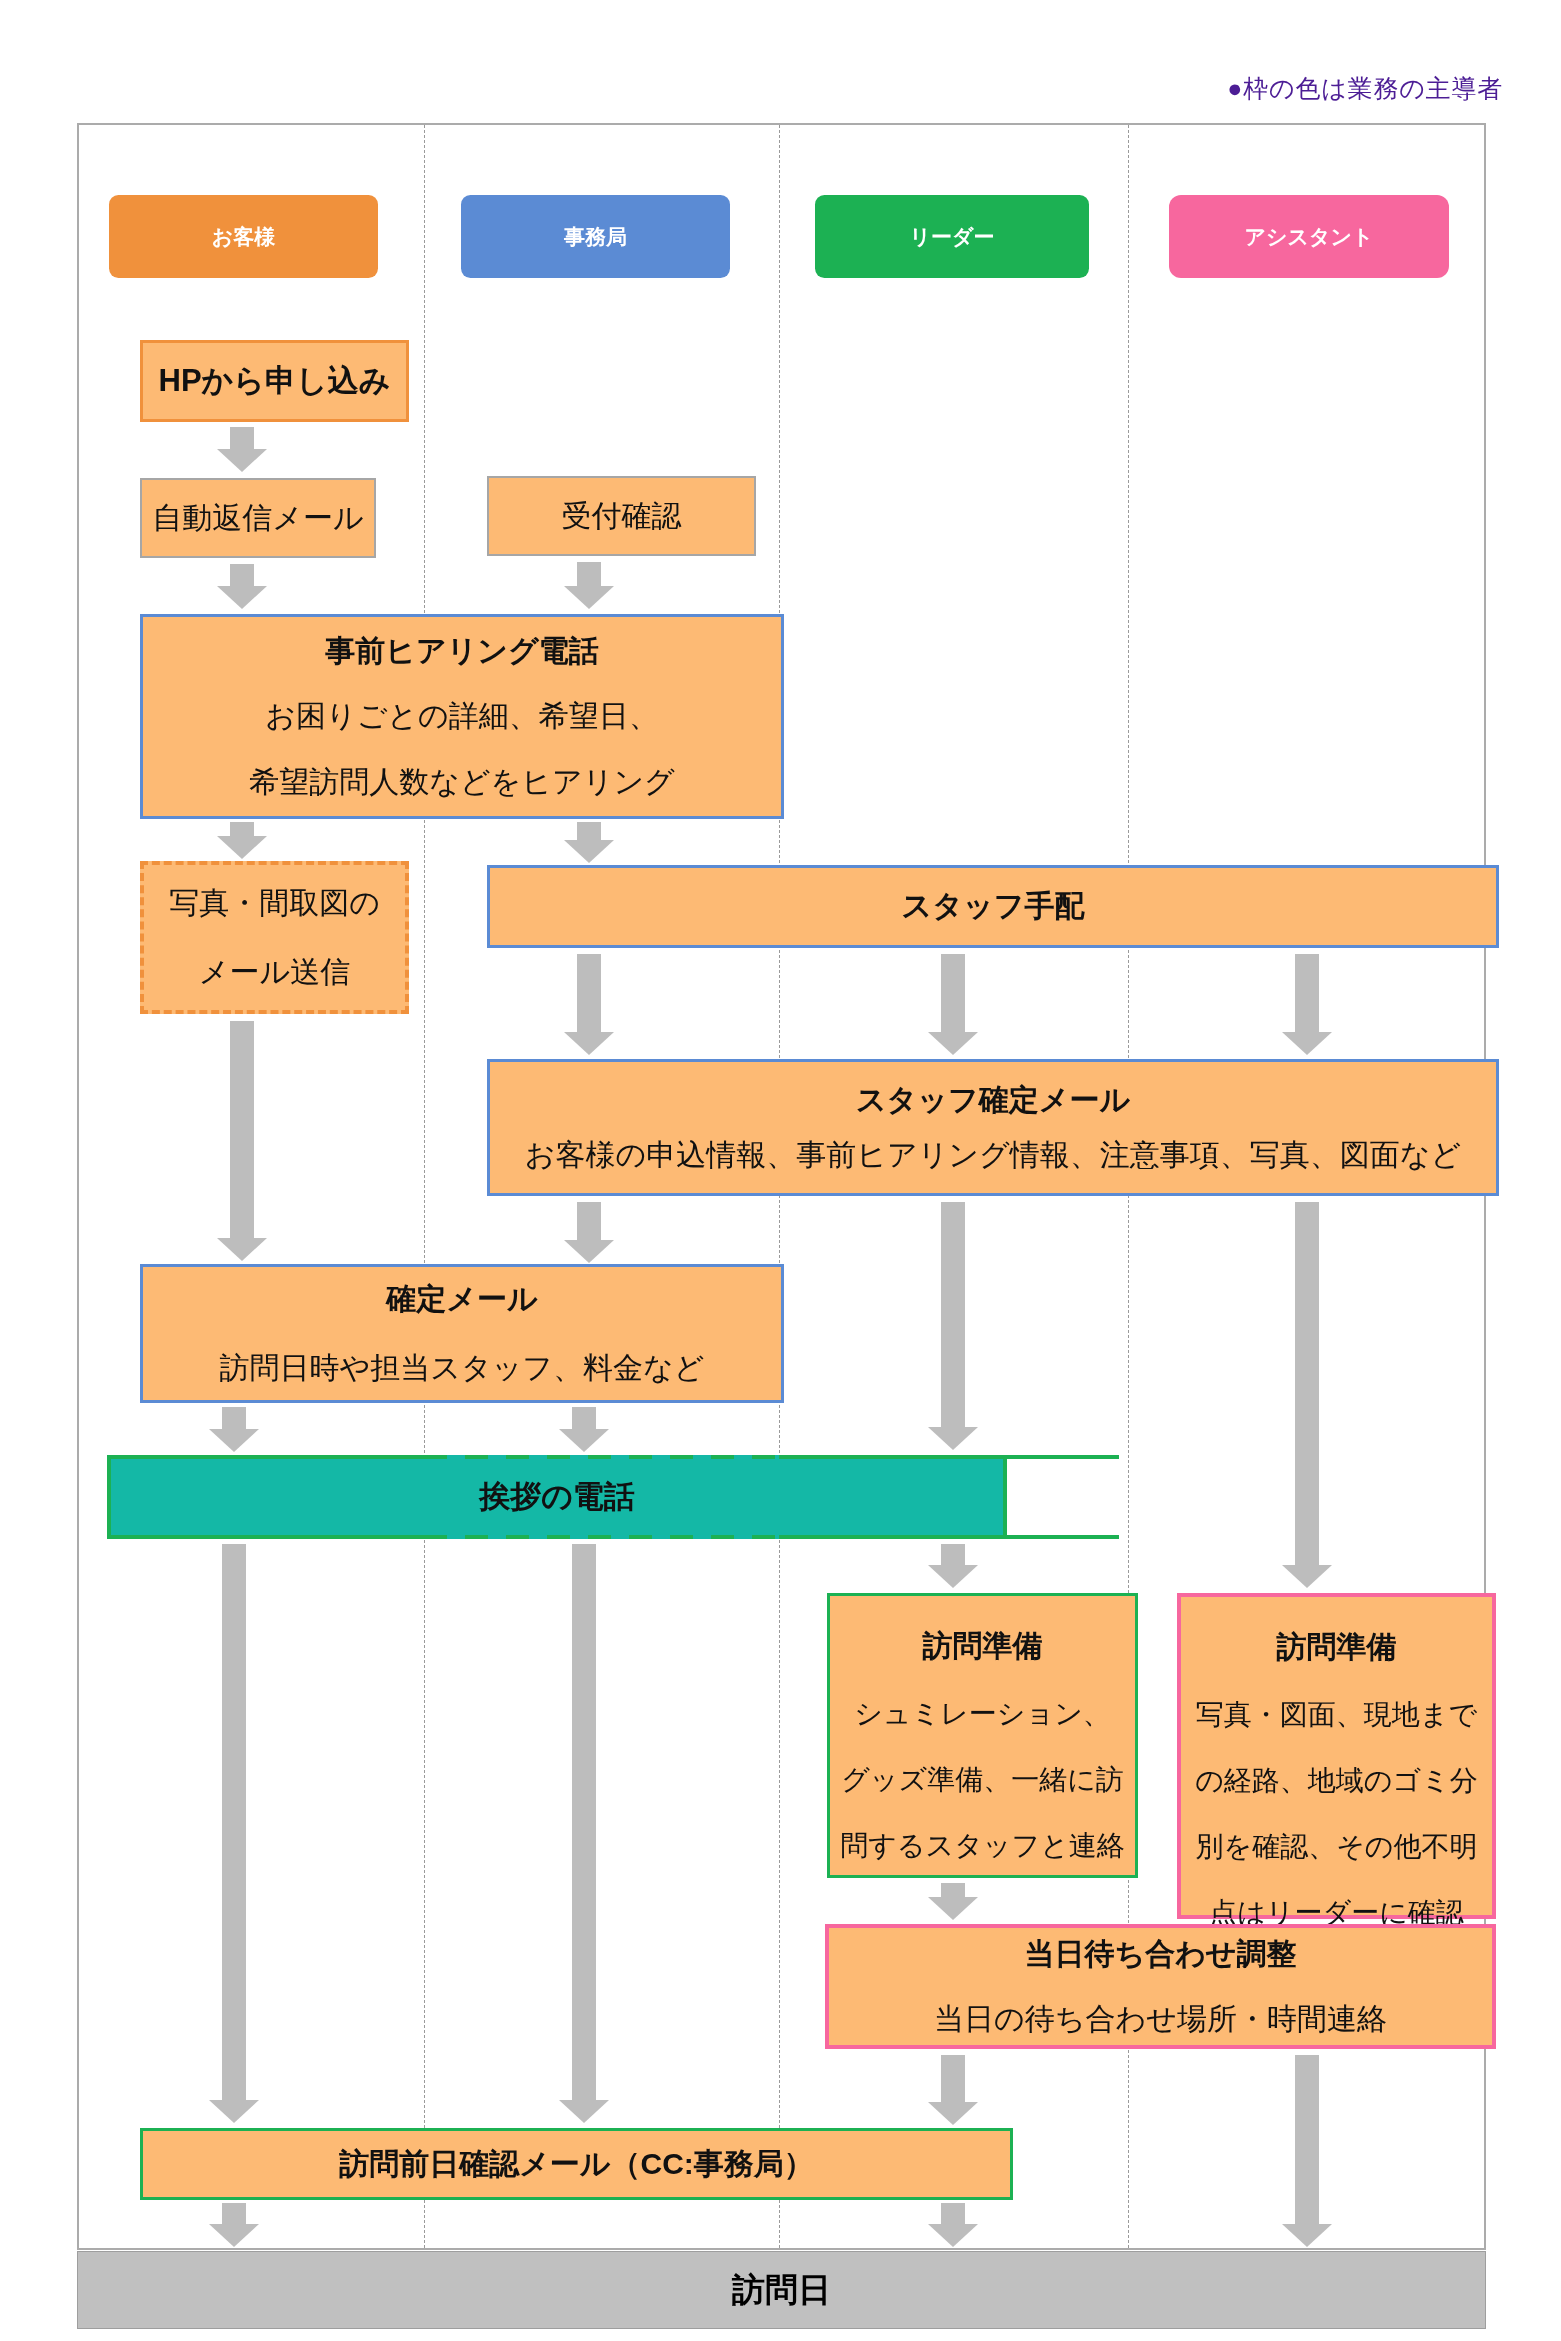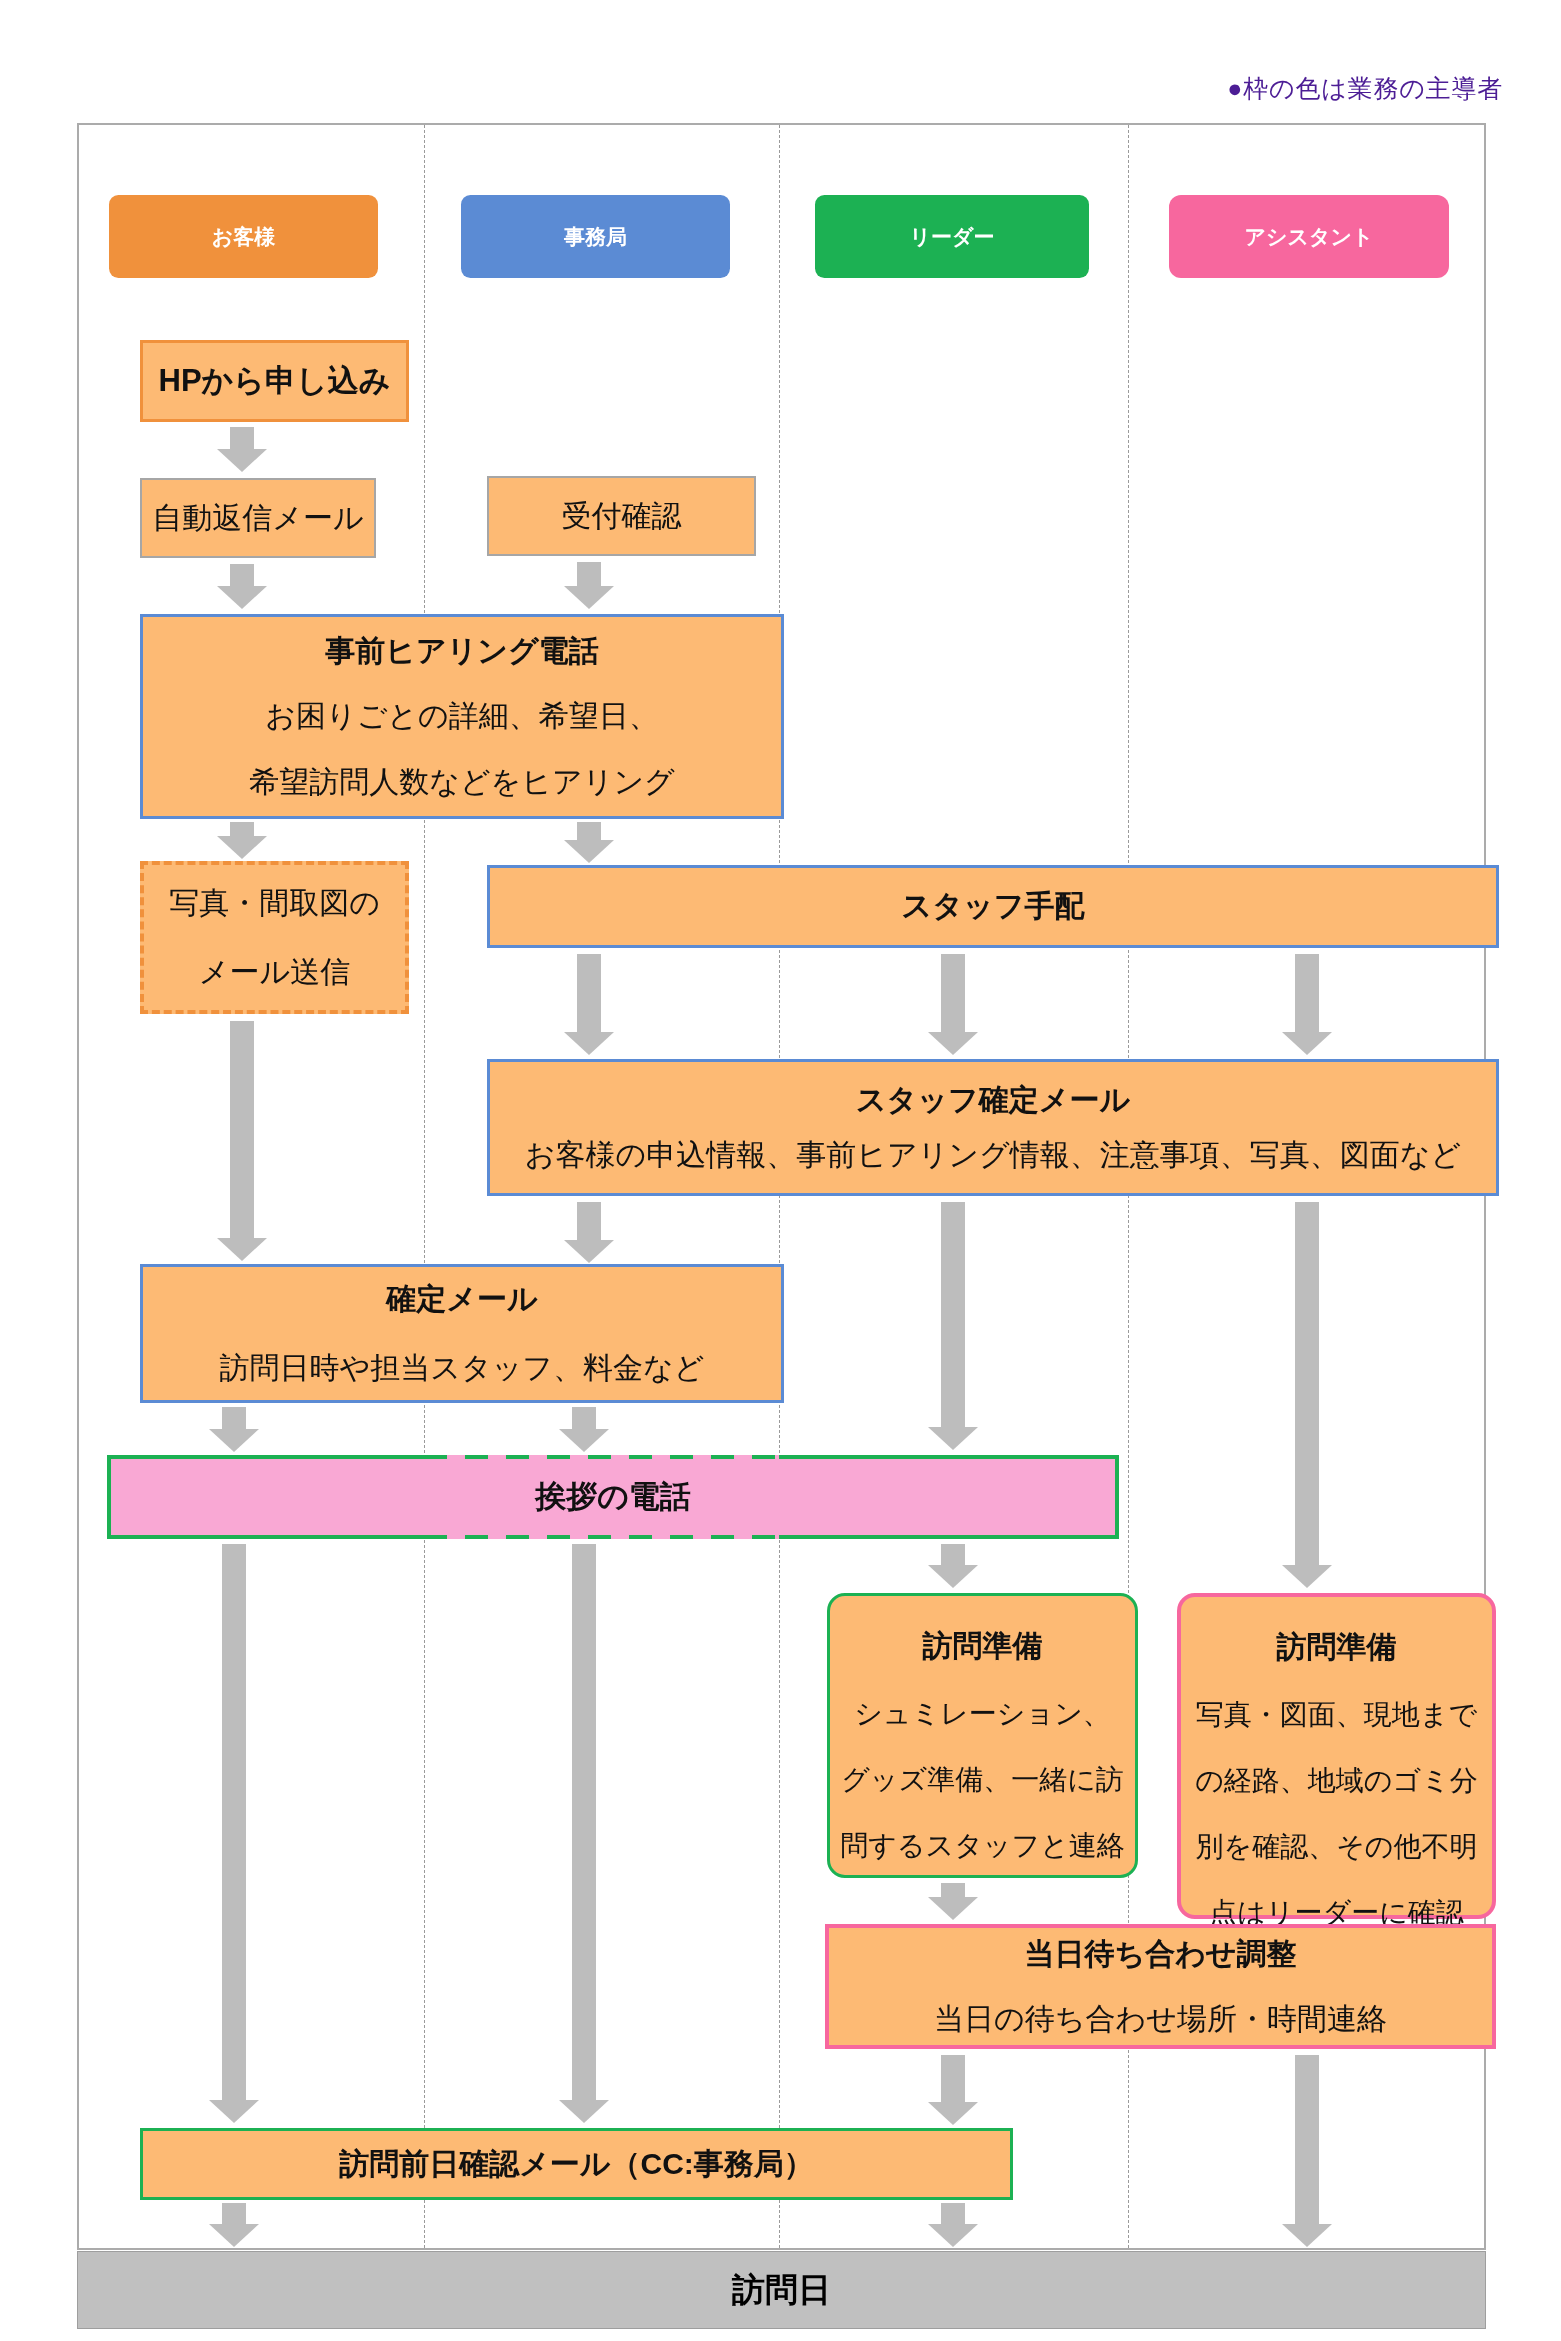--- a/index.html
+++ b/index.html
@@ -24,40 +24,40 @@
       display:flex;flex-direction:column;align-items:center;justify-content:center;
       font-size:30px;text-align:center;line-height:1.15;margin-left:33px;}
   .bx .t{font-weight:bold;font-size:30px;}
   .bd-orange{border:3.9px solid #F0913C;}
   .bd-orange-dash{border:4.7px dashed #F0913C;}
   .bd-blue{border:3.9px solid #5B8BD4;}
   .bd-green{border:3.9px solid #1CB153;}
   .bd-pink{border:4.7px solid #F7679E;}
   .bd-gray{border:2.3px solid #A6A6A6;}
   
-  .greet{position:absolute;left:107px;top:1455px;width:1012px;height:84px;
-         background:#f9a8d4;box-sizing:border-box;display:flex;align-items:center;
+  .greet{position:absolute;left:107px;top:1455px;width:900px;height:84px;
+         background:#14b8a6;box-sizing:border-box;display:flex;align-items:center;
          justify-content:center;font-weight:bold;font-size:31px;}
   .greet .vedge{position:absolute;top:0;width:3.9px;height:100%;background:#1CB153;}
   .greet .hseg{position:absolute;height:3.9px;}
   .greet .solid{background:#1CB153;}
   .greet .dash{background:repeating-linear-gradient(90deg,#1CB153 0 23.4px,transparent 23.4px 41px);}
   
   .arr{position:absolute;width:50px;display:flex;flex-direction:column;align-items:center;}
   .arr .sh{width:23.4px;background:#BDBDBD;flex:1;}
   .arr .hd{width:0;height:0;border-left:25px solid transparent;
            border-right:25px solid transparent;border-top:23.4px solid #BDBDBD;}
   
   .bar{position:absolute;left:77px;top:2251px;width:1409px;height:78px;
        background:#C0C0C0;border:1.6px solid #9E9E9E;box-sizing:border-box;
        display:flex;align-items:center;justify-content:center;
        font-weight:bold;font-size:33px;color:#000;}
   .gap40{gap:31px;} .gap44{gap:34px;}
   .pt{justify-content:flex-start;padding-top:33px;gap:34px;}
-  .fs36{font-size:28px;border-radius:18px;}
+  .fs36{font-size:28px;}
 </style>
 </head>
 <body>
 
 <div class="note">●枠の色は業務の主導者</div>
 
 <div class="frame"></div>
 
 <div class="lane-div" style="left:424px;"></div>
 <div class="lane-div" style="left:779px;"></div>

